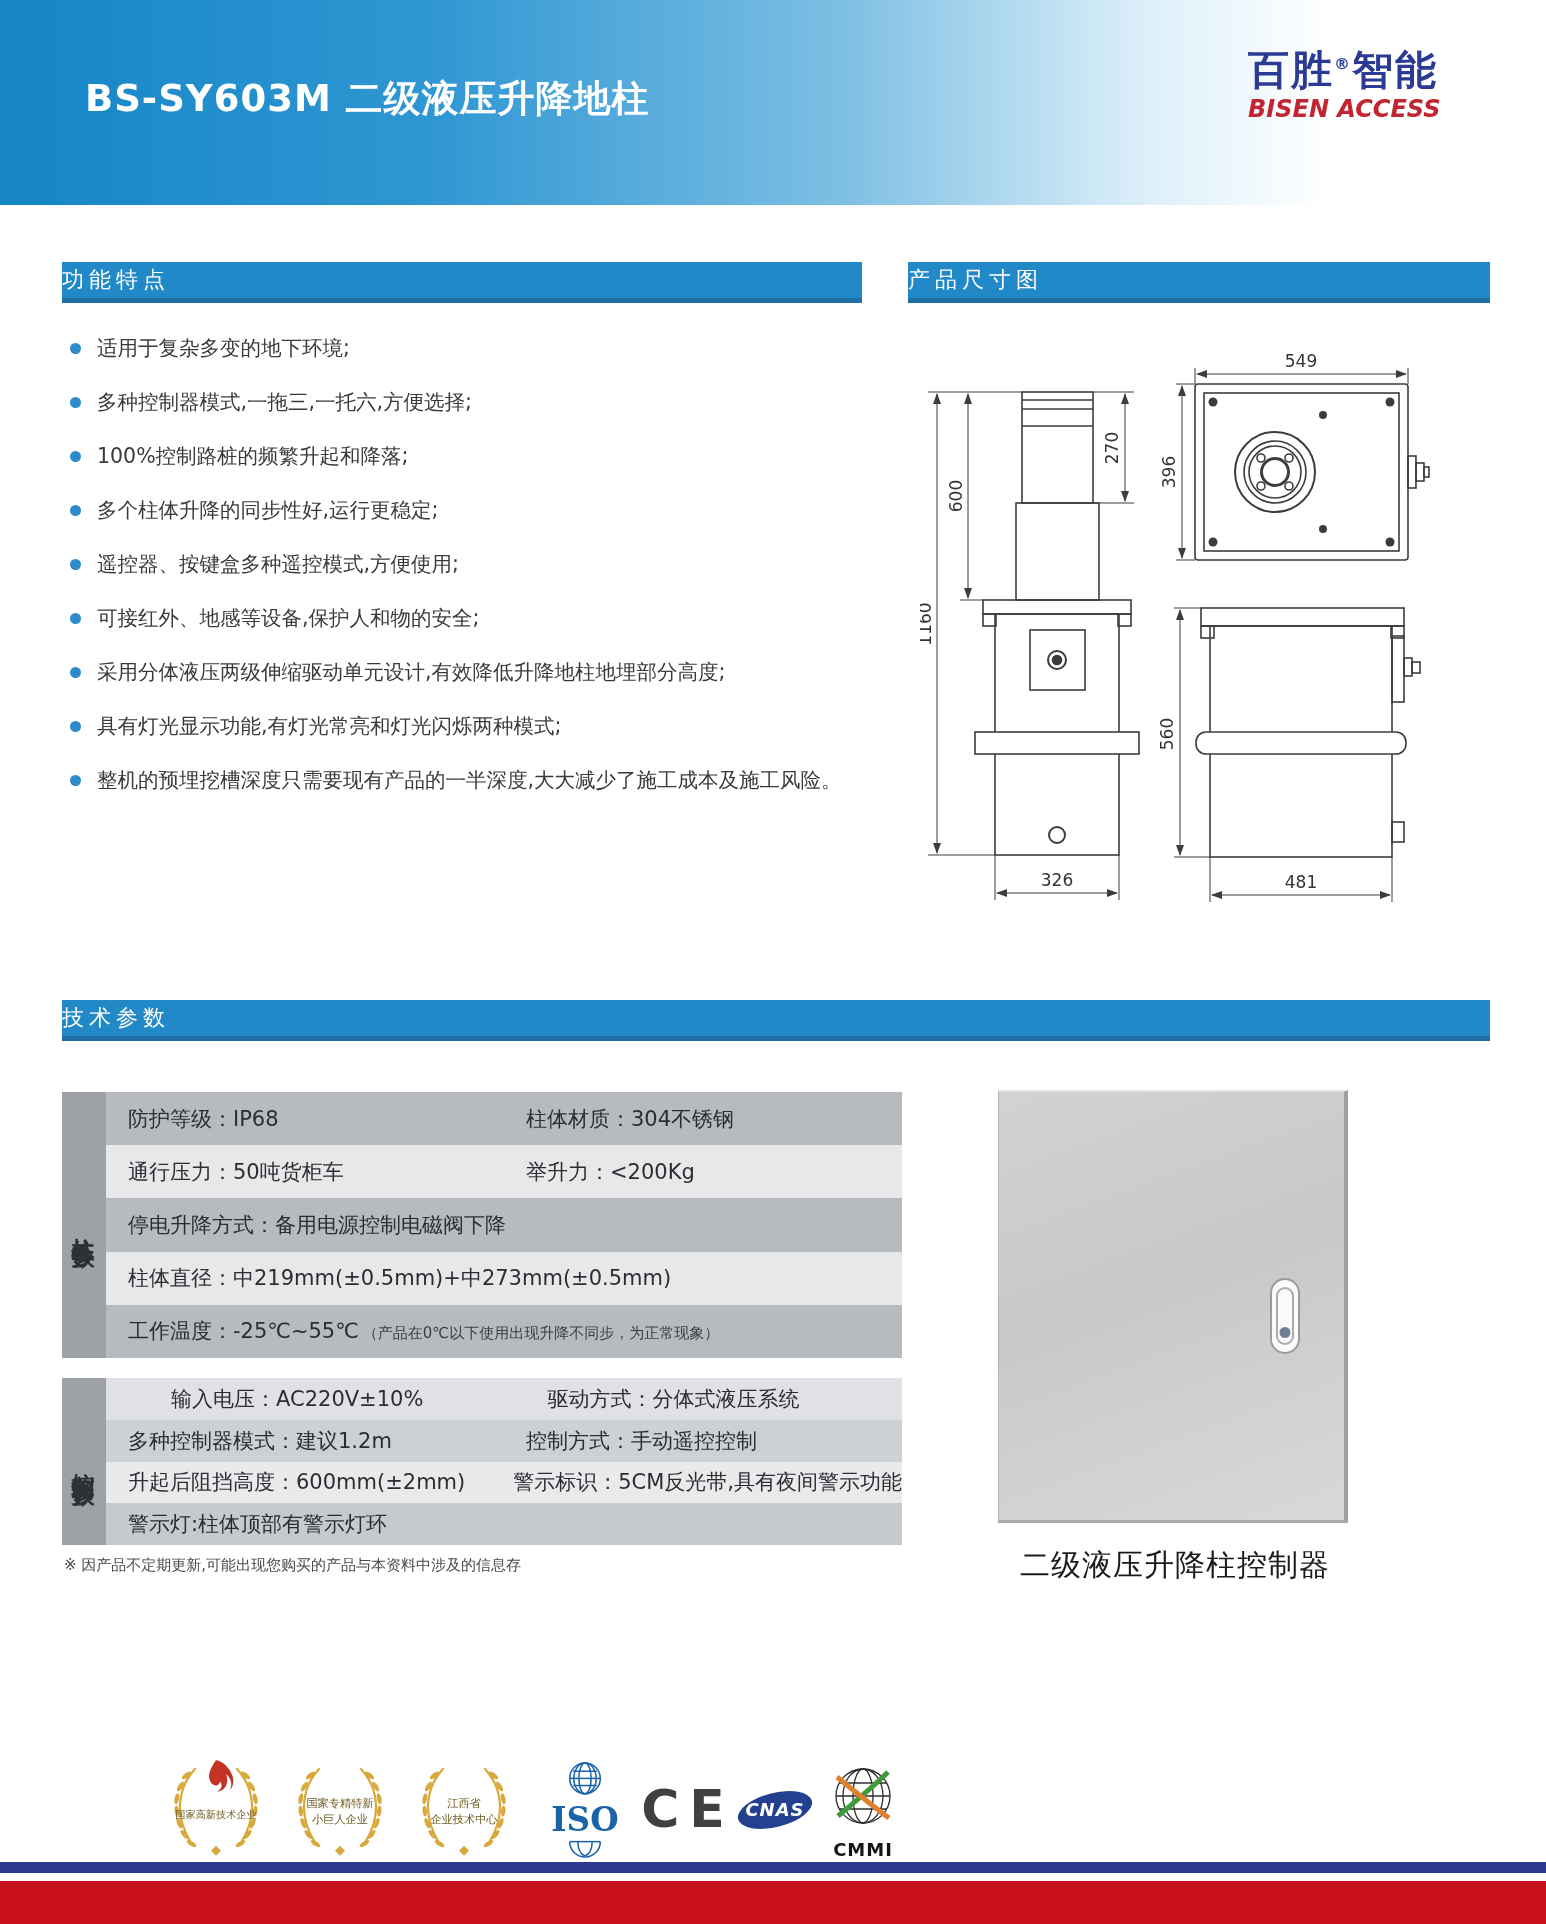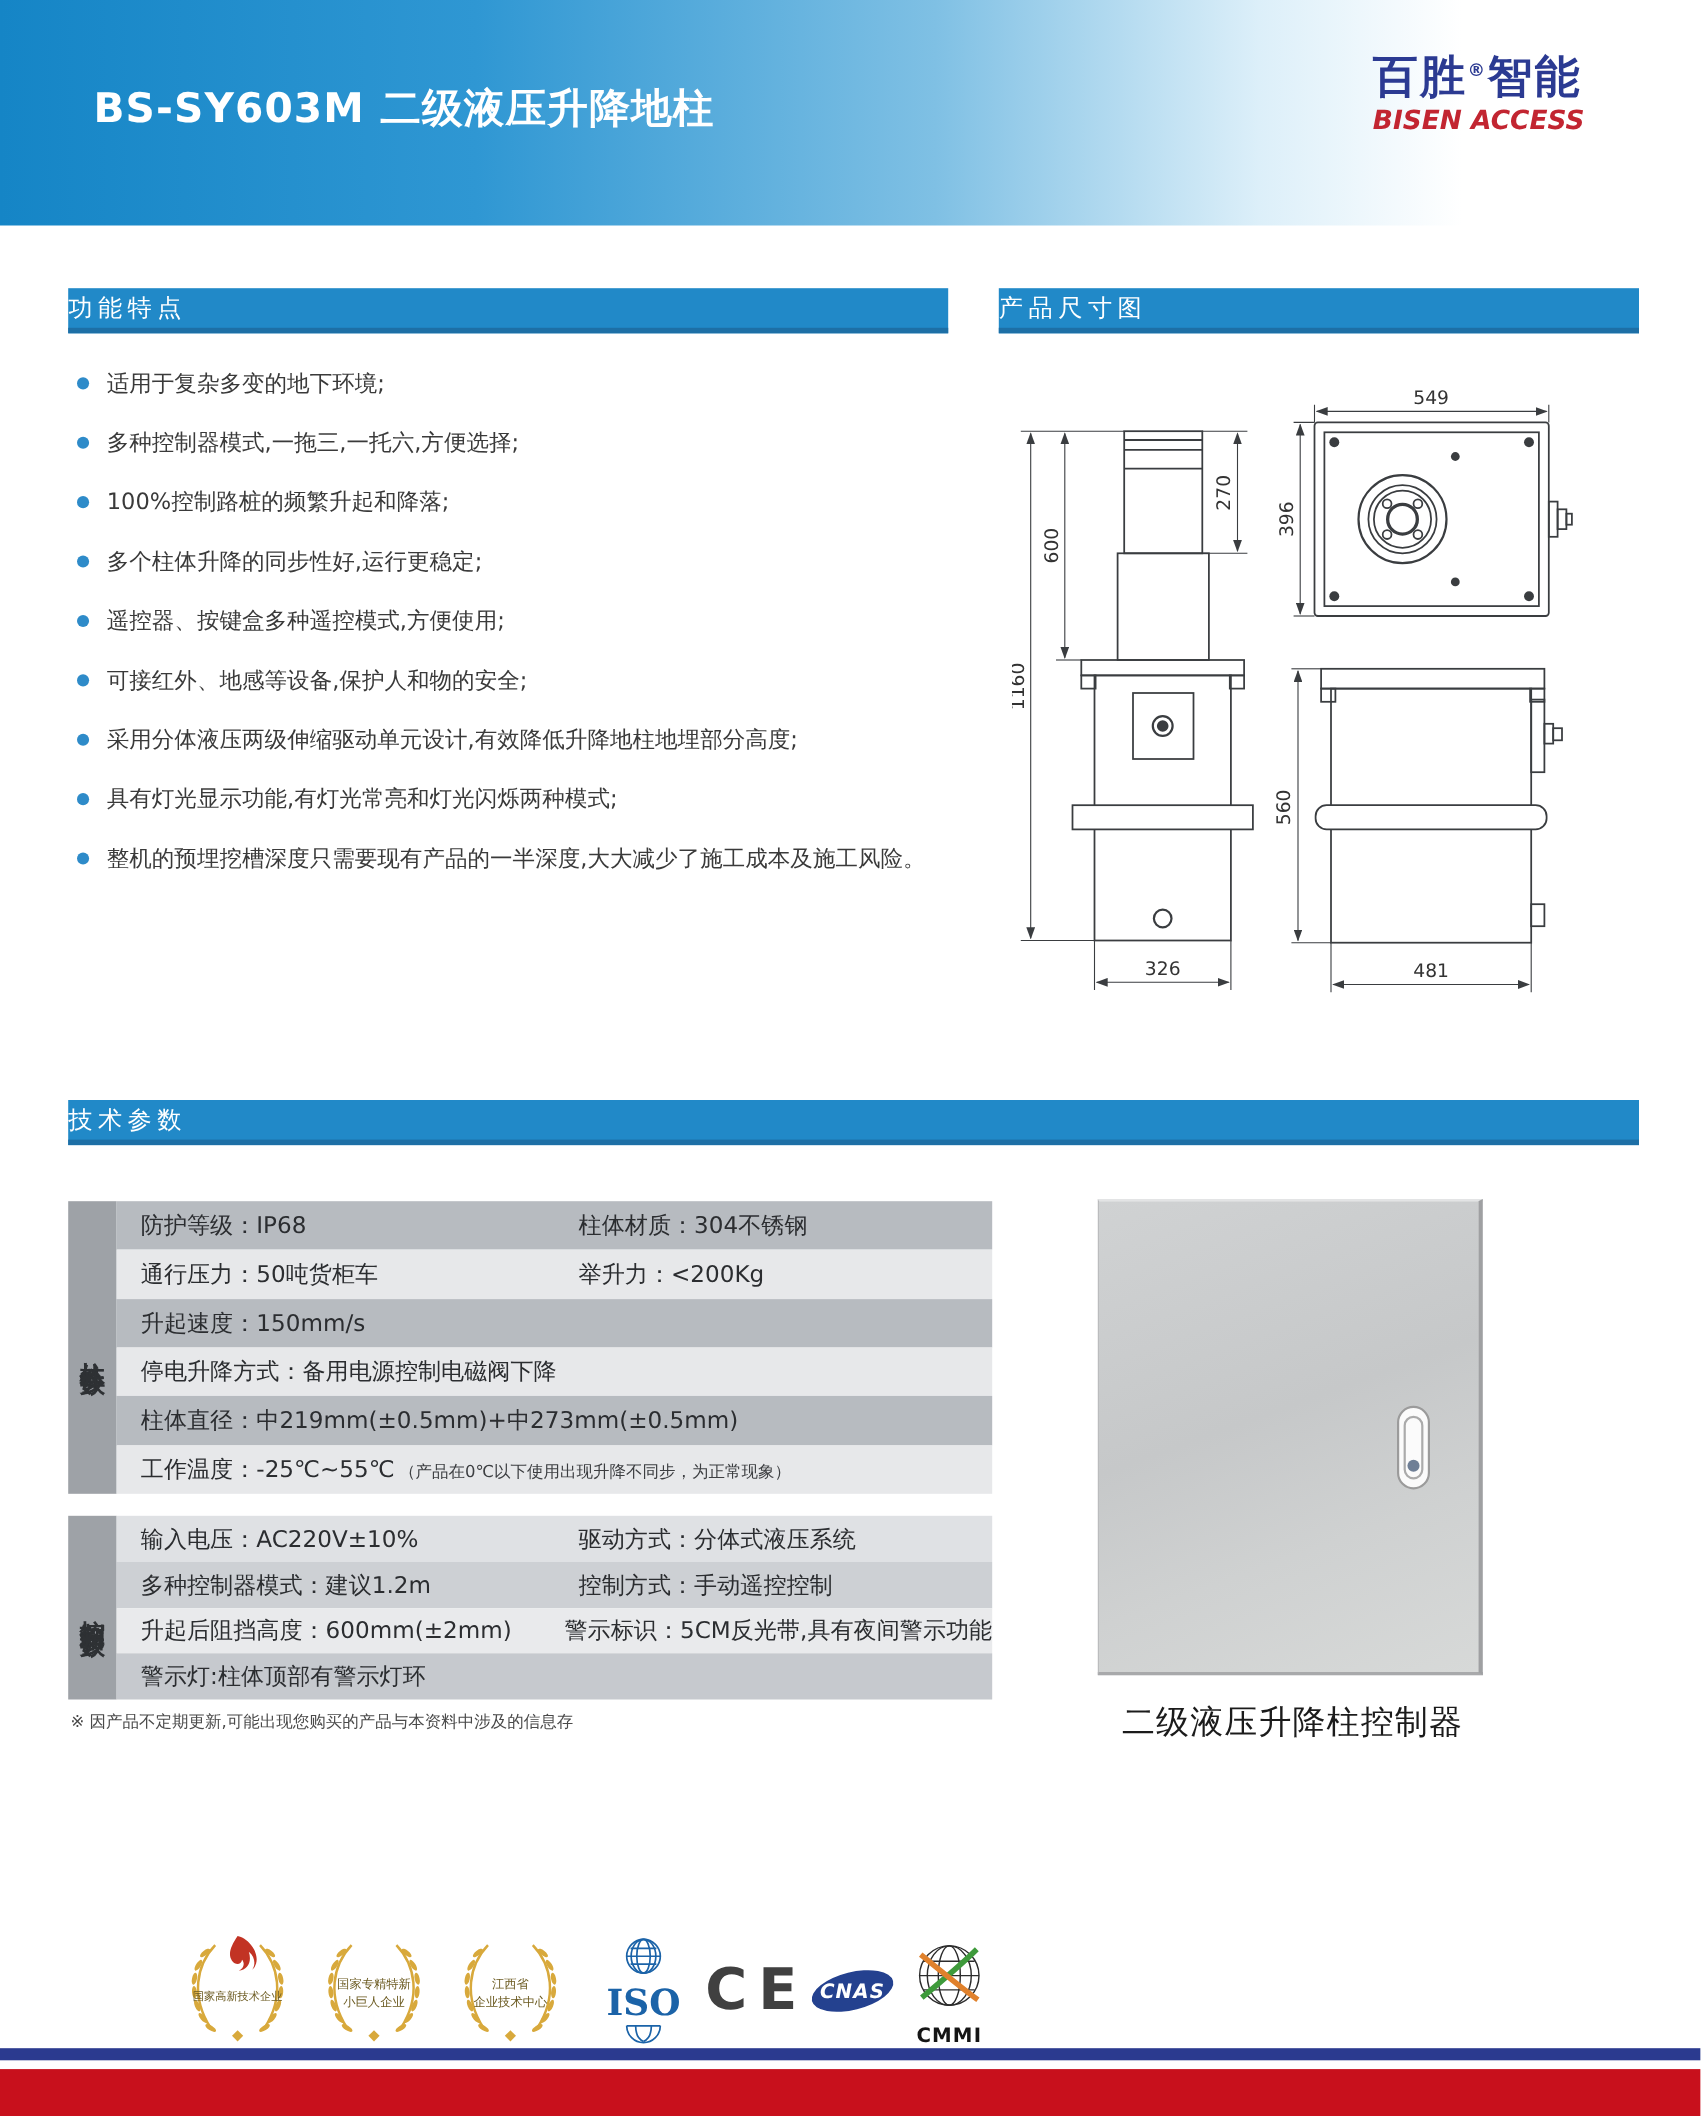--- a/index.html
+++ b/index.html
@@ -42,21 +42,21 @@
   .spec-label-text { writing-mode:vertical-lr; text-orientation:upright; letter-spacing:3px;
     font-size:23px; font-weight:600; color:#2e3134; }
   .spec-rows { flex:1; display:flex; flex-direction:column; }
   .spec-row { flex:1; display:flex; align-items:center; }
   .cell { padding-left:22px; font-size:21px; color:#2b2d30; white-space:nowrap; }
   .cell.c1 { width:50%; }
   .cell.c2 { flex:1; }
   .cell .note { font-size:15px; color:#3c3e41; margin-left:4px; }
   .t1 .spec-row:nth-child(odd) { background:#b7bbc0; }
   .t1 .spec-row:nth-child(even) { background:#e7e8ea; }
-  .t2 .spec-row:nth-child(1) { background:#dfe1e4; }
+  .t2 .spec-row:nth-child(1) { background:#dfe1e4;padding-left:43px; }
   .t2 .spec-row:nth-child(2) { background:#cdd0d4; }
   .t2 .spec-row:nth-child(3) { background:#e9eaec; }
   .t2 .spec-row:nth-child(4) { background:#c6c9ce; }
 
   .footnote { position:absolute; left:64px; top:1556px; font-size:15px; color:#4a4a4a; }
 
   
   .cabinet { position:absolute; left:998px; top:1090px; width:350px; height:433px;
     background:linear-gradient(160deg,#d0d2d3 0%,#c6c8c9 45%,#cfd1d1 70%,#d7d9d8 100%);
     border-top:2px solid #e3e4e5; border-left:1px solid #b4b5b7;
@@ -275,24 +275,20 @@
     <div class="spec-rows">
       <div class="spec-row">
           <span class="cell c1">防护等级：IP68</span>
           <span class="cell c2">柱体材质：304不锈钢</span>
         </div>
       <div class="spec-row">
           <span class="cell c1">通行压力：50吨货柜车</span>
           <span class="cell c2">举升力：&lt;200Kg</span>
         </div>
       <div class="spec-row">
-          <span class="cell c1">升起速度：150mm/s</span>
-          <span class="cell c2"></span>
-        </div>
-      <div class="spec-row">
           <span class="cell c1">停电升降方式：备用电源控制电磁阀下降</span>
           <span class="cell c2"></span>
         </div>
       <div class="spec-row">
           <span class="cell c1">柱体直径：中219mm(±0.5mm)+中273mm(±0.5mm)</span>
           <span class="cell c2"></span>
         </div>
       <div class="spec-row">
         <span class="cell c1"><span>工作温度：-25℃~55℃</span><span class="note">（产品在0℃以下使用出现升降不同步，为正常现象）</span></span>
         <span class="cell c2"></span>

